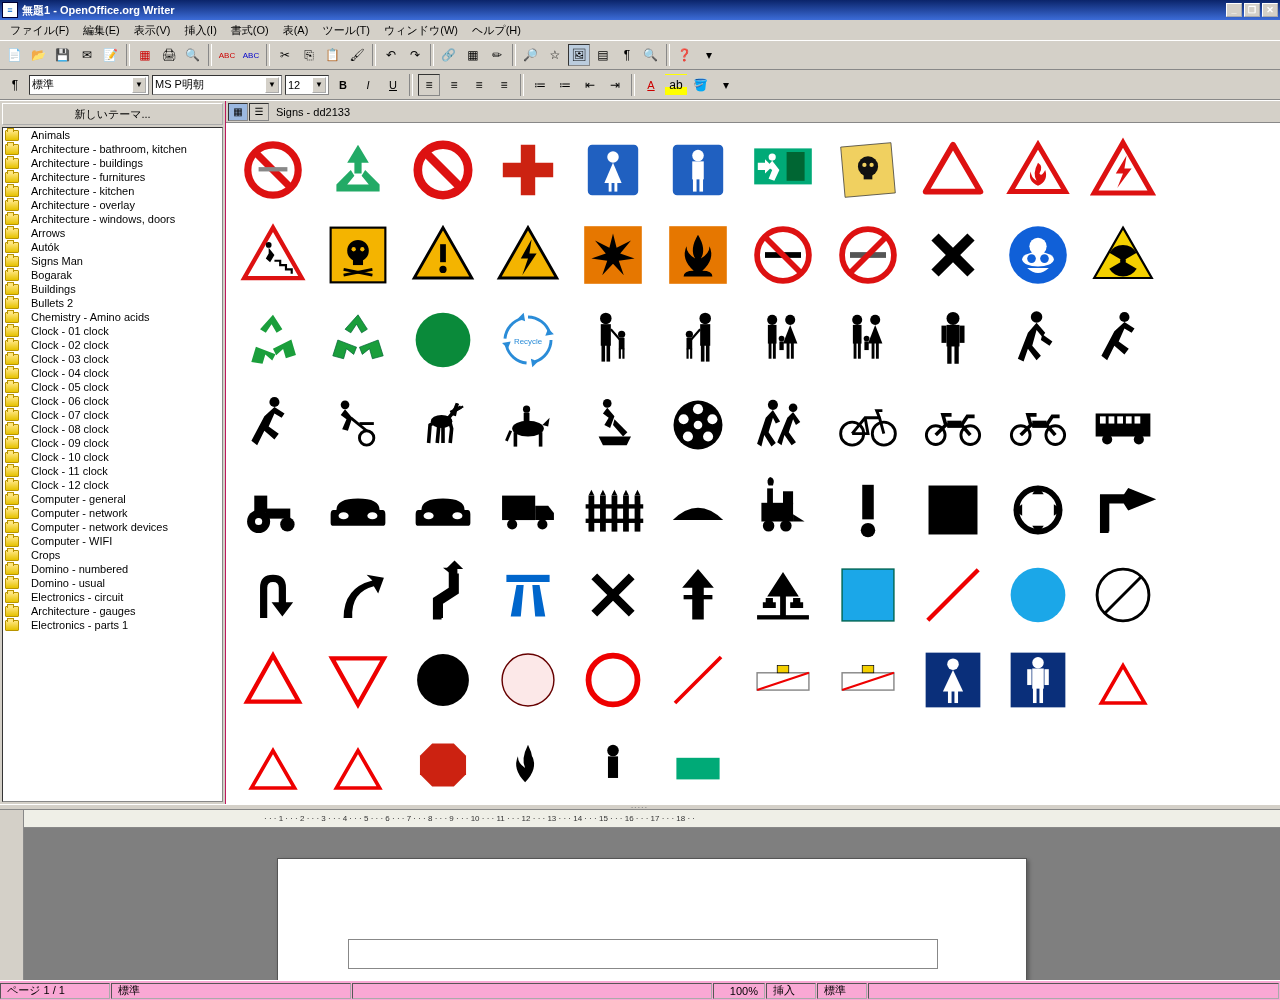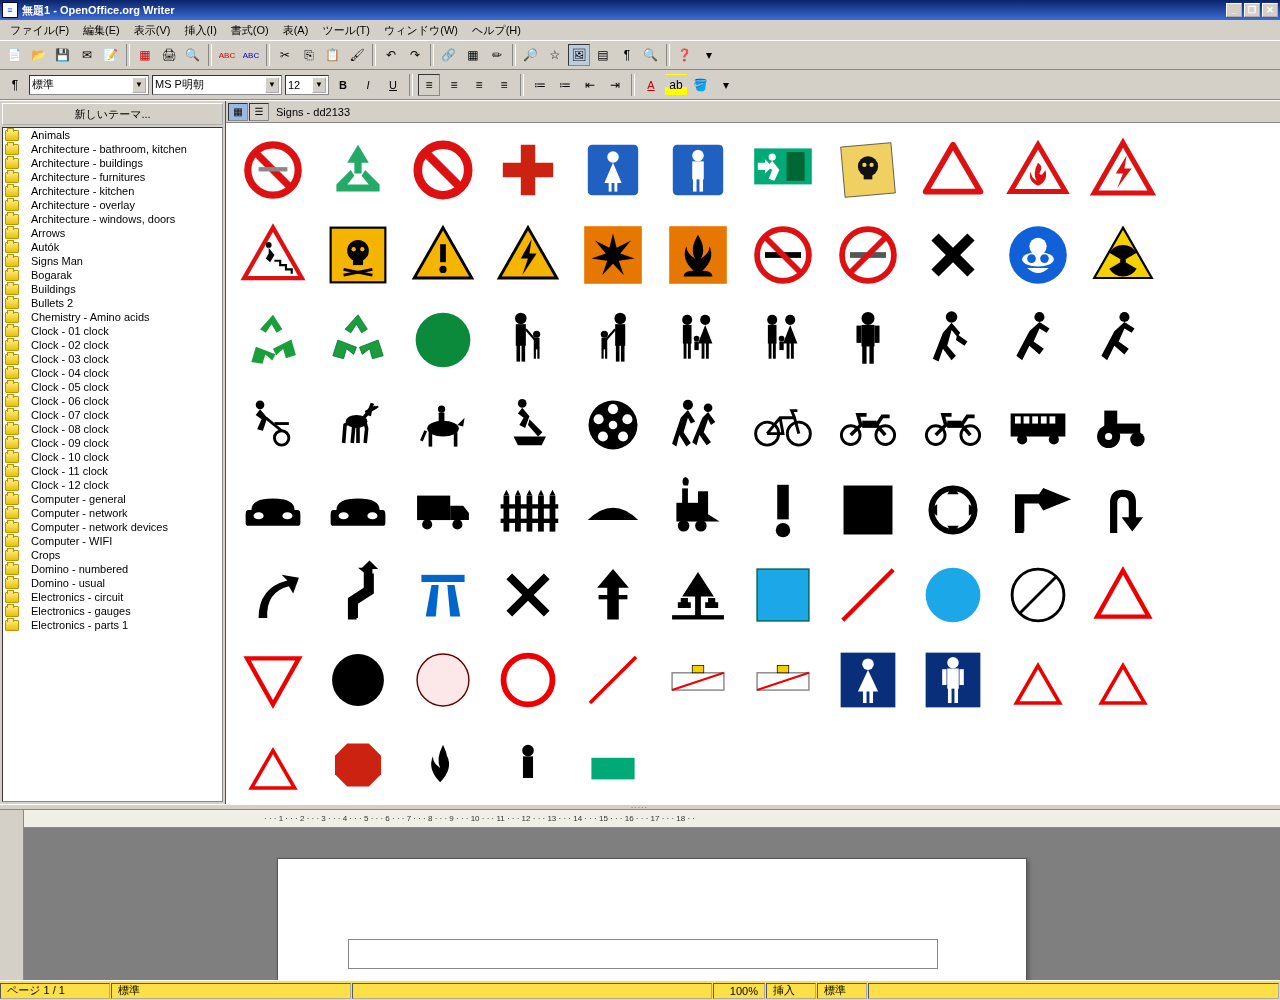--- a/index.html
+++ b/index.html
@@ -31,21 +31,21 @@
 .gicon { width:85px; height:85px; display:flex; align-items:center; justify-content:center; border:1px solid transparent; }
 .gicon.selected { border:2px solid #0a246a; }
 .splitter { height:6px; background:#d4d0c8; border-top:1px solid #fff; border-bottom:1px solid #888; cursor:ns-resize; display:flex; justify-content:center; }
 .splitter::after { content:"▪▪▪▪▪"; color:#888; font-size:4px; letter-spacing:2px; }
 .doc-area { height:170px; background:#888; display:flex; overflow:hidden; position:relative; }
 .vruler { width:24px; background:#d4d0c8; border-right:1px solid #888; }
 .doc-scroll { flex:1; display:flex; flex-direction:column; overflow:hidden; }
 .hruler { height:18px; background:#efefe7; border-bottom:1px solid #888; font-size:8px; display:flex; align-items:center; padding-left:240px; color:#333; white-space:nowrap; overflow:hidden; }
 .page { background:#fff; border:1px solid #555; margin:30px auto 0; width:750px; height:200px; box-shadow:2px 2px 4px rgba(0,0,0,.3); position:relative; }
 .page .textframe { position:absolute; left:70px; top:80px; width:590px; height:30px; border:1px solid #888; }
-.statusbar { height:20px; background:#fde047; border-top:1px solid #fff; display:flex; align-items:center; }
+.statusbar { height:20px; background:#f9a8d4; border-top:1px solid #fff; display:flex; align-items:center; }
 .statusbar .cell { border:1px inset #aaa; height:16px; padding:0 6px; display:flex; align-items:center; margin-right:1px; }
 ::-webkit-scrollbar { width:16px; height:16px; }
 ::-webkit-scrollbar-track { background:#d4d0c8; }
 ::-webkit-scrollbar-thumb { background:#d4d0c8; border:1px outset #fff; }
 ::-webkit-scrollbar-button { background:#d4d0c8; border:1px outset #fff; width:16px; height:16px; }
 svg { display:block; }
 </style>
 </head>
 <body>
 
@@ -286,21 +286,21 @@
         <div class="theme-item">
           <span class="folder-icon"></span>
           <span>Domino - usual</span>
         </div>
         <div class="theme-item">
           <span class="folder-icon"></span>
           <span>Electronics - circuit</span>
         </div>
         <div class="theme-item">
           <span class="folder-icon"></span>
-          <span>Electronics - gauges</span>
+          <span>Architecture - gauges</span>
         </div>
         <div class="theme-item">
           <span class="folder-icon"></span>
           <span>Electronics - parts 1</span>
         </div>
       </div>
   </div>
   <div class="gallery-main">
     <div class="gallery-head">
       <span class="viewbtn active">▦</span>
@@ -484,20 +484,37 @@
               <path d="M78 50 L85 72 L70 76 L66 62 L56 70 L52 60 Z"></path>
               <path d="M22 50 L15 72 L30 76 L34 62 L44 70 L48 60 Z"></path>
             </g>
           </svg>
         </div>
         <div class="gicon">
           <svg width="72" height="72" viewBox="0 0 100 100">
             <circle cx="50" cy="50" r="38" fill="#0a8a3a"></circle>
             <path d="M50 15 A35 35 0 0 1 50 85 A20 20 0 0 0 50 15" fill="#9fd89f"></path>
             <path d="M50 85 A35 35 0 0 1 50 15 A20 20 0 0 0 50 85" fill="#065"></path>
+          </svg>
+        </div>
+        <div class="gicon">
+          <svg width="72" height="72" viewBox="0 0 100 100">
+            <g fill="none" stroke="#2a8cd8" stroke-width="4">
+              <path d="M50 18 A32 32 0 0 1 80 40"></path>
+              <path d="M82 50 A32 32 0 0 1 60 80"></path>
+              <path d="M48 82 A32 32 0 0 1 20 58"></path>
+              <path d="M18 48 A32 32 0 0 1 42 20"></path>
+            </g>
+            <g fill="#2a8cd8">
+              <path d="M78 34 l8 8 l-12 2 z"></path>
+              <path d="M64 80 l-8 8 l-2 -12 z"></path>
+              <path d="M22 62 l-8 -8 l12 -2 z"></path>
+              <path d="M36 20 l8 -8 l2 12 z"></path>
+            </g>
+            <text x="50" y="56" font-size="13" text-anchor="middle" fill="#2a8cd8">Recycle</text>
           </svg>
         </div>
         <div class="gicon">
           <svg width="72" height="72" viewBox="0 0 100 100">
             <circle cx="40" cy="20" r="8" fill="#000"></circle>
             <rect x="33" y="28" width="14" height="30" fill="#000"></rect>
             <rect x="34" y="55" width="5" height="25" fill="#000"></rect>
             <rect x="41" y="55" width="5" height="25" fill="#000"></rect>
             <circle cx="62" cy="42" r="5" fill="#000"></circle>
             <rect x="58" y="47" width="8" height="16" fill="#000"></rect>

